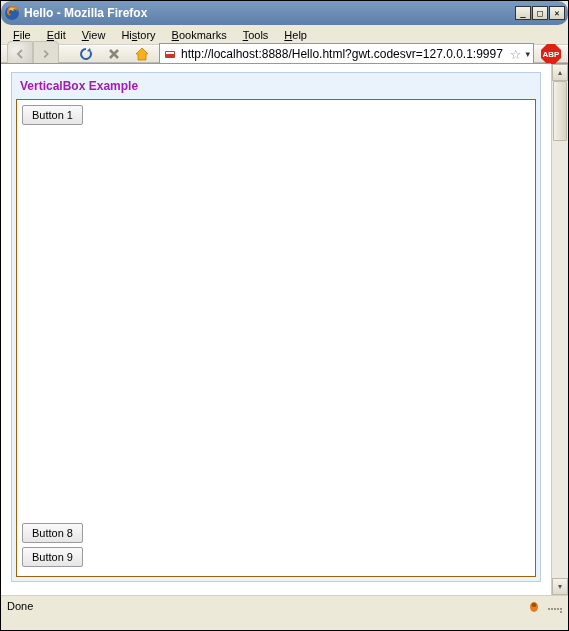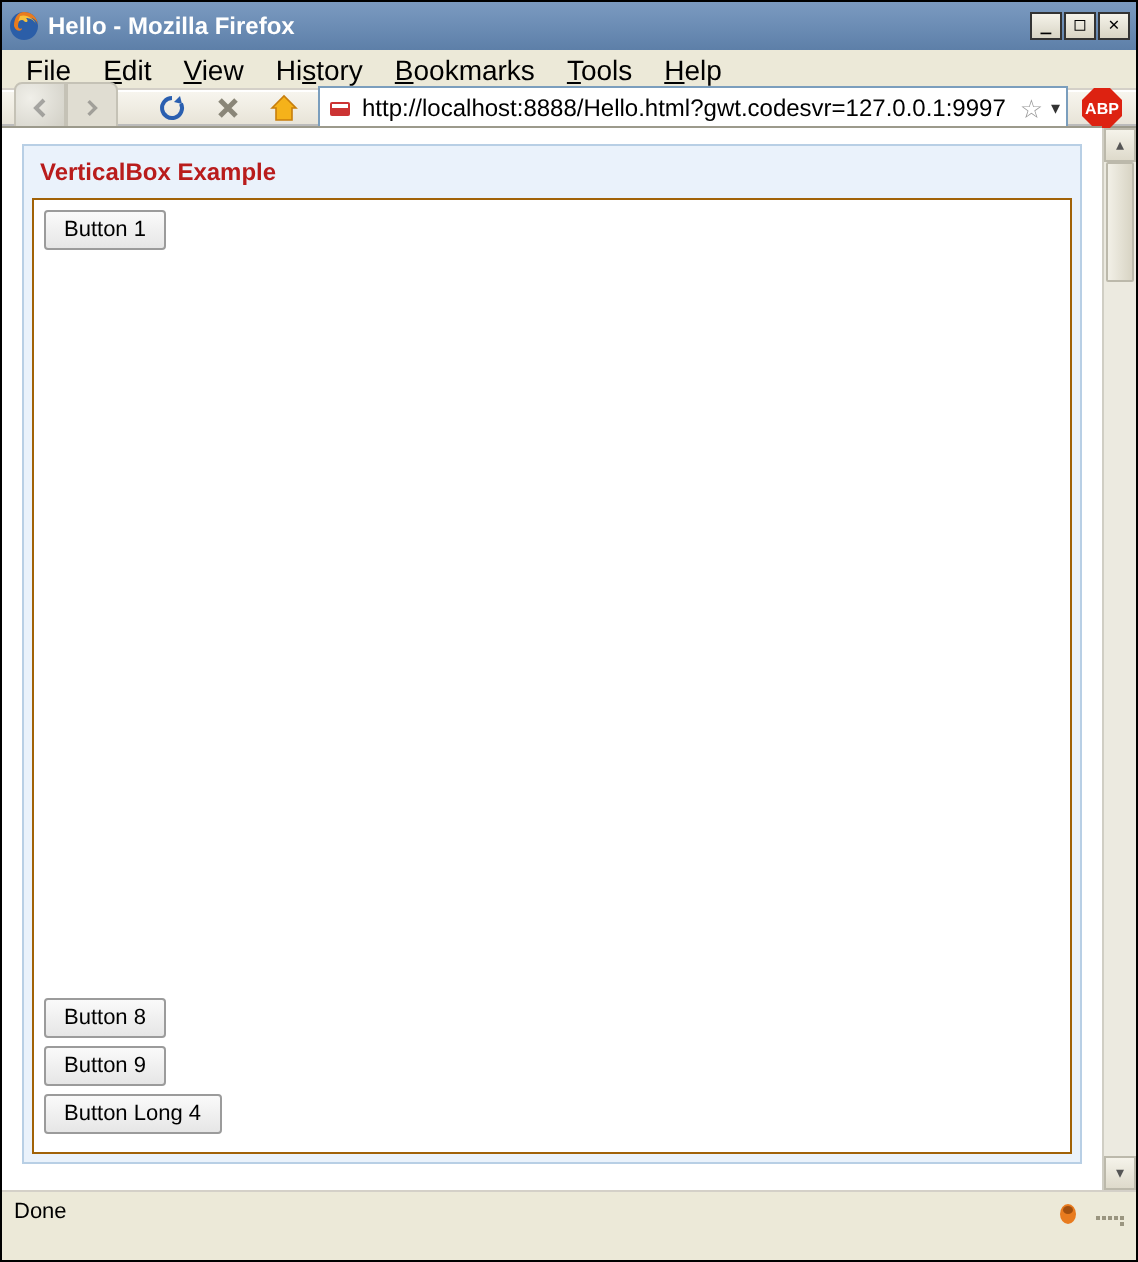--- a/index.html
+++ b/index.html
@@ -13,20 +13,21 @@
   border: 1px solid #000;
 }
 .titlebar {
   height: 23px;
   background: linear-gradient(to bottom, #7b9ac0 0%, #6c8db5 50%, #5d7fa8 100%);
   display: flex;
   align-items: center;
   padding: 12px 3px;
   color: #fff;
   font-weight: bold;
+  border-radius: 10px;
 }
 .titlebar .app-icon {
   width: 16px; height: 16px; margin-right: 4px;
   display: flex; align-items: center; justify-content: center;
 }
 .titlebar .app-icon svg { display: block; }
 .titlebar .title { flex: 1; font-size: 12px; }
 .titlebar .winbtns { display: flex; gap: 0; }
 .titlebar .winbtn {
   width: 16px; height: 14px;
@@ -39,21 +40,21 @@
 .menubar {
   height: 20px;
   background: #ece9d8;
   display: flex;
   align-items: center;
   padding: 0 4px;
   border-bottom: 1px solid #d4d0c8;
 }
 .menubar .menu-item {
   padding: 2px 8px;
-  font-size: 14px;
+  font-size: 11px;
   cursor: default;
 }
 .menubar .menu-item span.u { text-decoration: underline; }
 .toolbar {
   height: 18px;
   background: linear-gradient(to bottom, #f7f5ee, #e8e4d8);
   border-top: 1px solid #fff;
   border-bottom: 1px solid #bbb;
   display: flex;
   align-items: center;
@@ -154,21 +155,21 @@
 }
 .page {
   padding: 8px 10px;
 }
 .panel {
   border: 1px solid #b8cfe5;
   background: #eaf2fb;
 }
 .panel-header {
   padding: 6px 8px;
-  color: #b91c1c;
+  color: #a21caf;
   font-weight: bold;
   font-size: 12px;
   font-family: Verdana, sans-serif;
 }
 .panel-body {
   background: #fff;
   border: 1px solid #a16207;
   margin: 0 4px 4px 4px;
   height: 478px;
   display: flex;
@@ -294,21 +295,20 @@
 <div class="content-wrap">
   <div class="content-scroll">
     <div class="page">
       <div class="panel">
         <div class="panel-header">VerticalBox Example</div>
         <div class="panel-body">
           <button class="gwt-btn">Button 1</button>
           <div class="spacer"></div>
           <button class="gwt-btn">Button 8</button>
           <button class="gwt-btn">Button 9</button>
-          <button class="gwt-btn">Button Long 4</button>
         </div>
       </div>
     </div>
   </div>
   <div class="scrollbar-fake">
     <div class="sbbtn">▴</div>
     <div class="track">
       <div class="thumb"></div>
     </div>
     <div class="sbbtn">▾</div>

